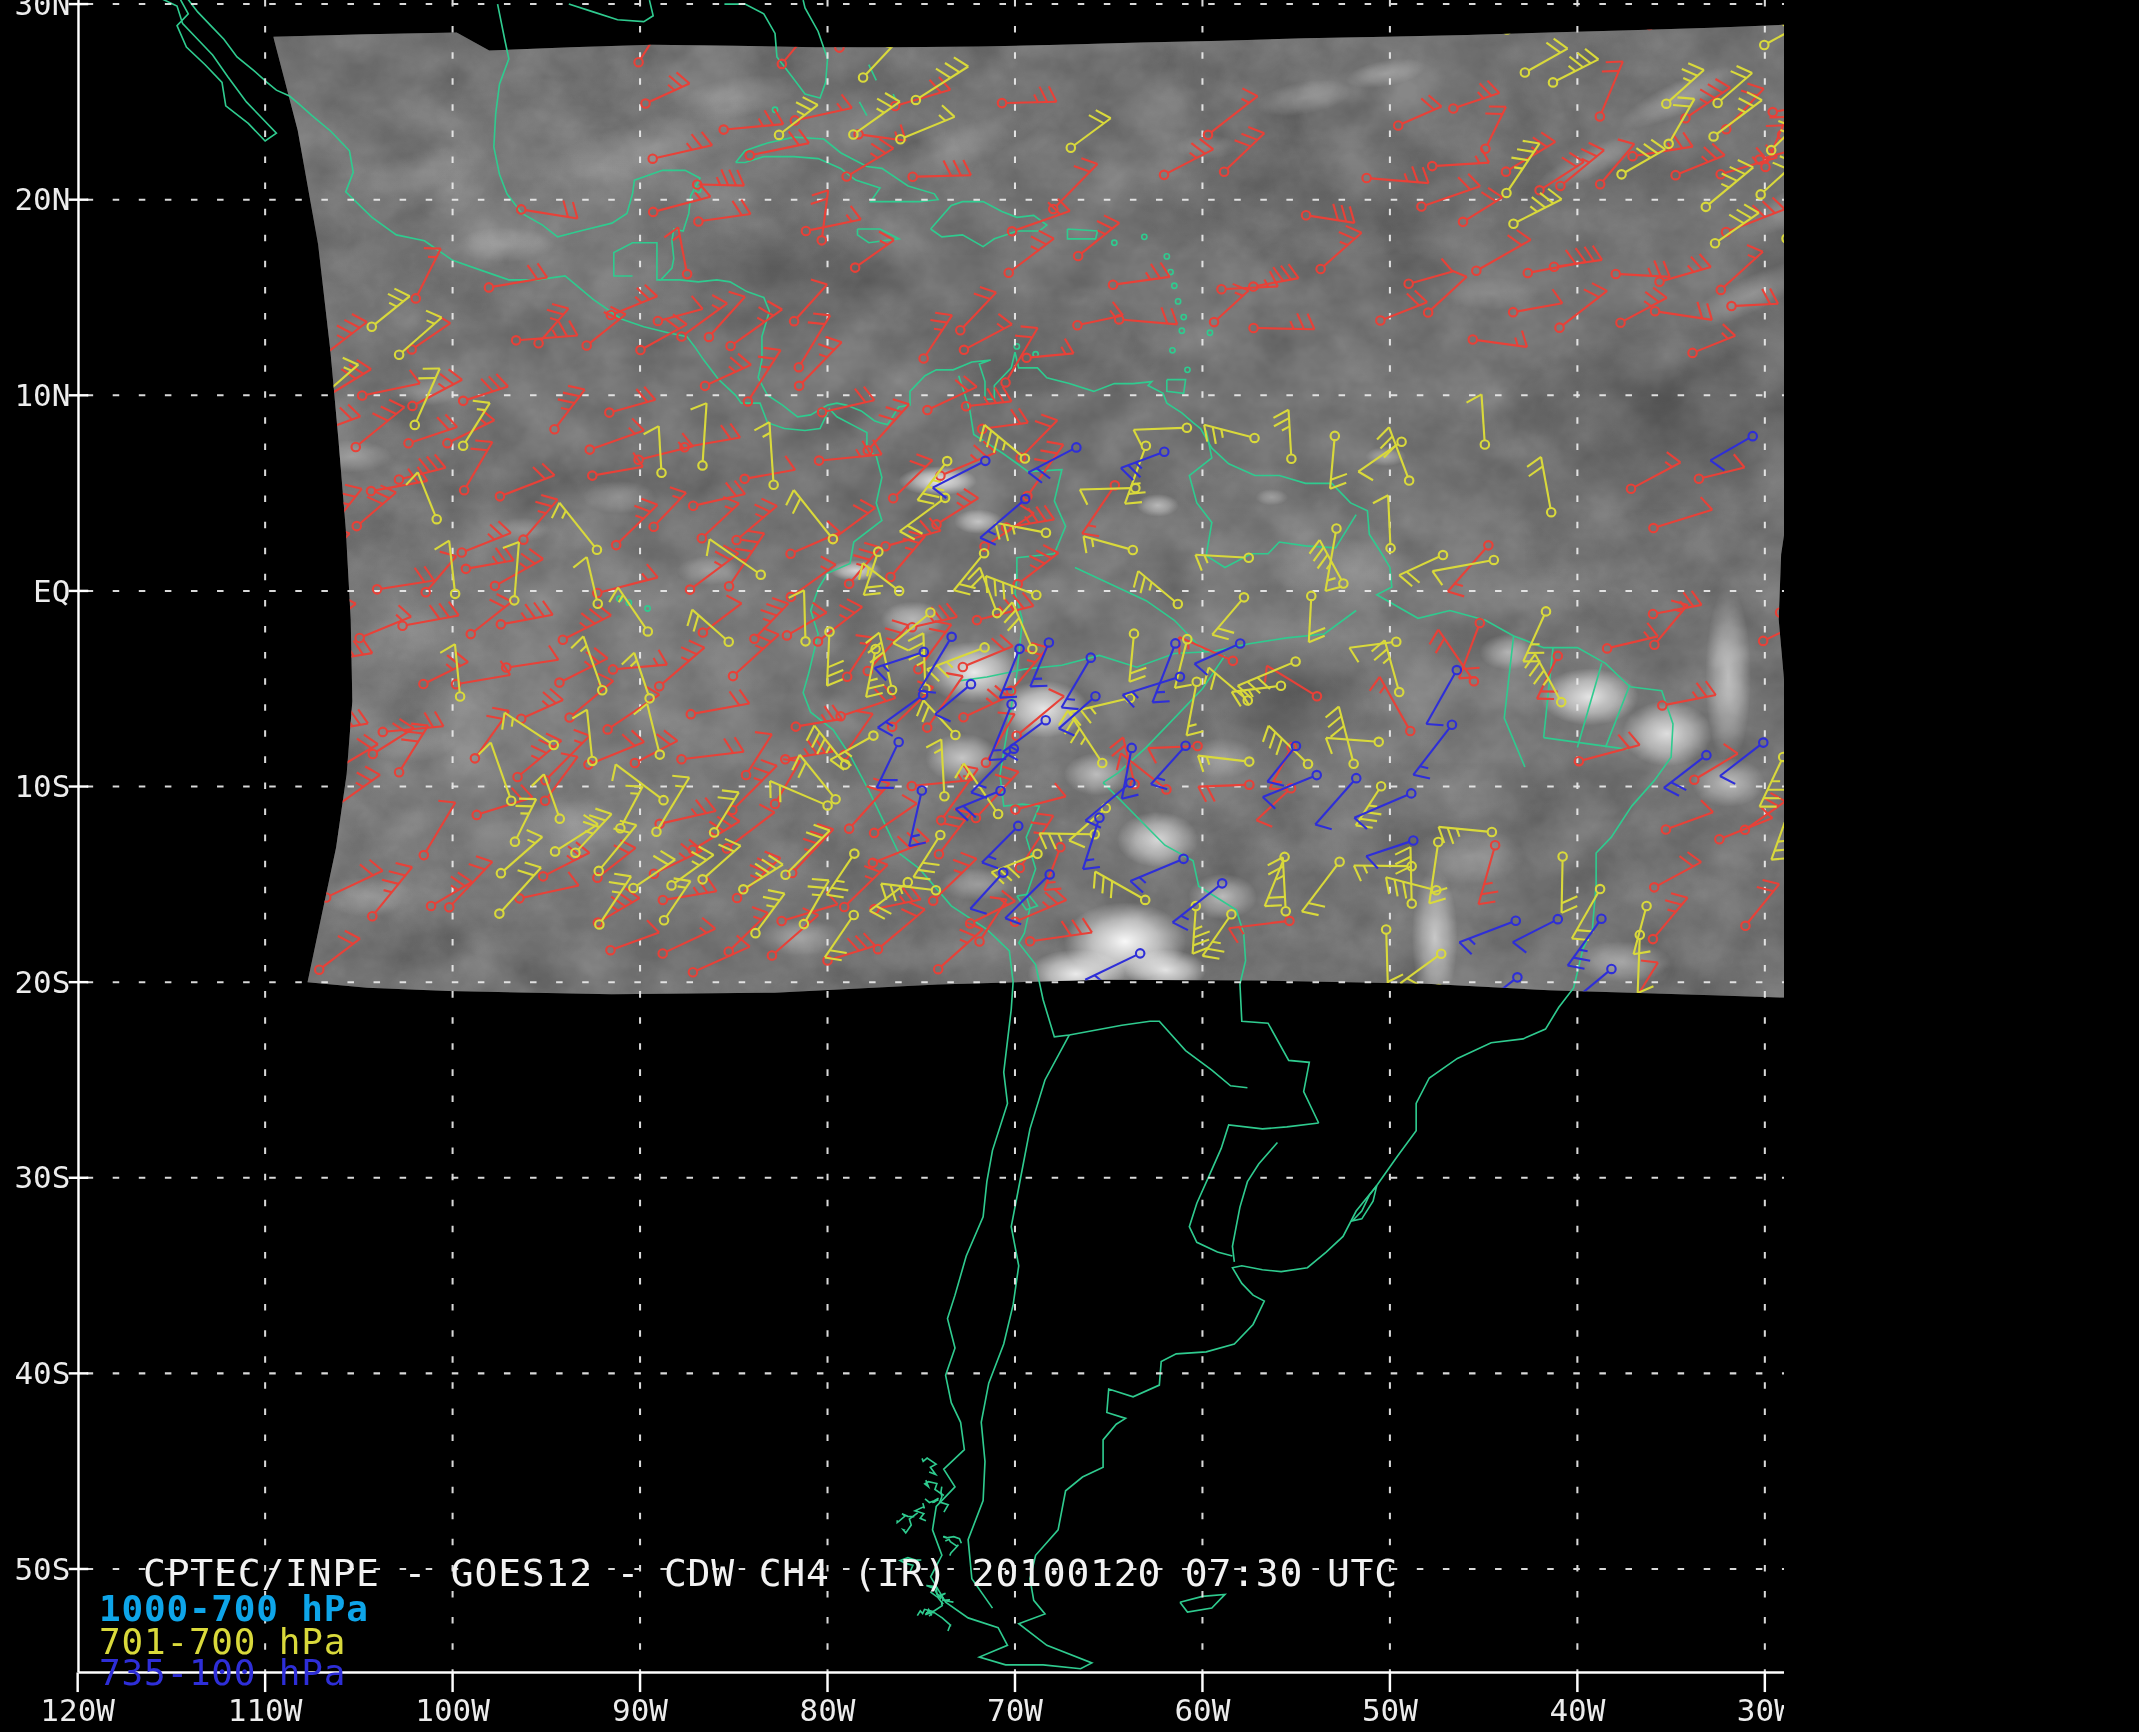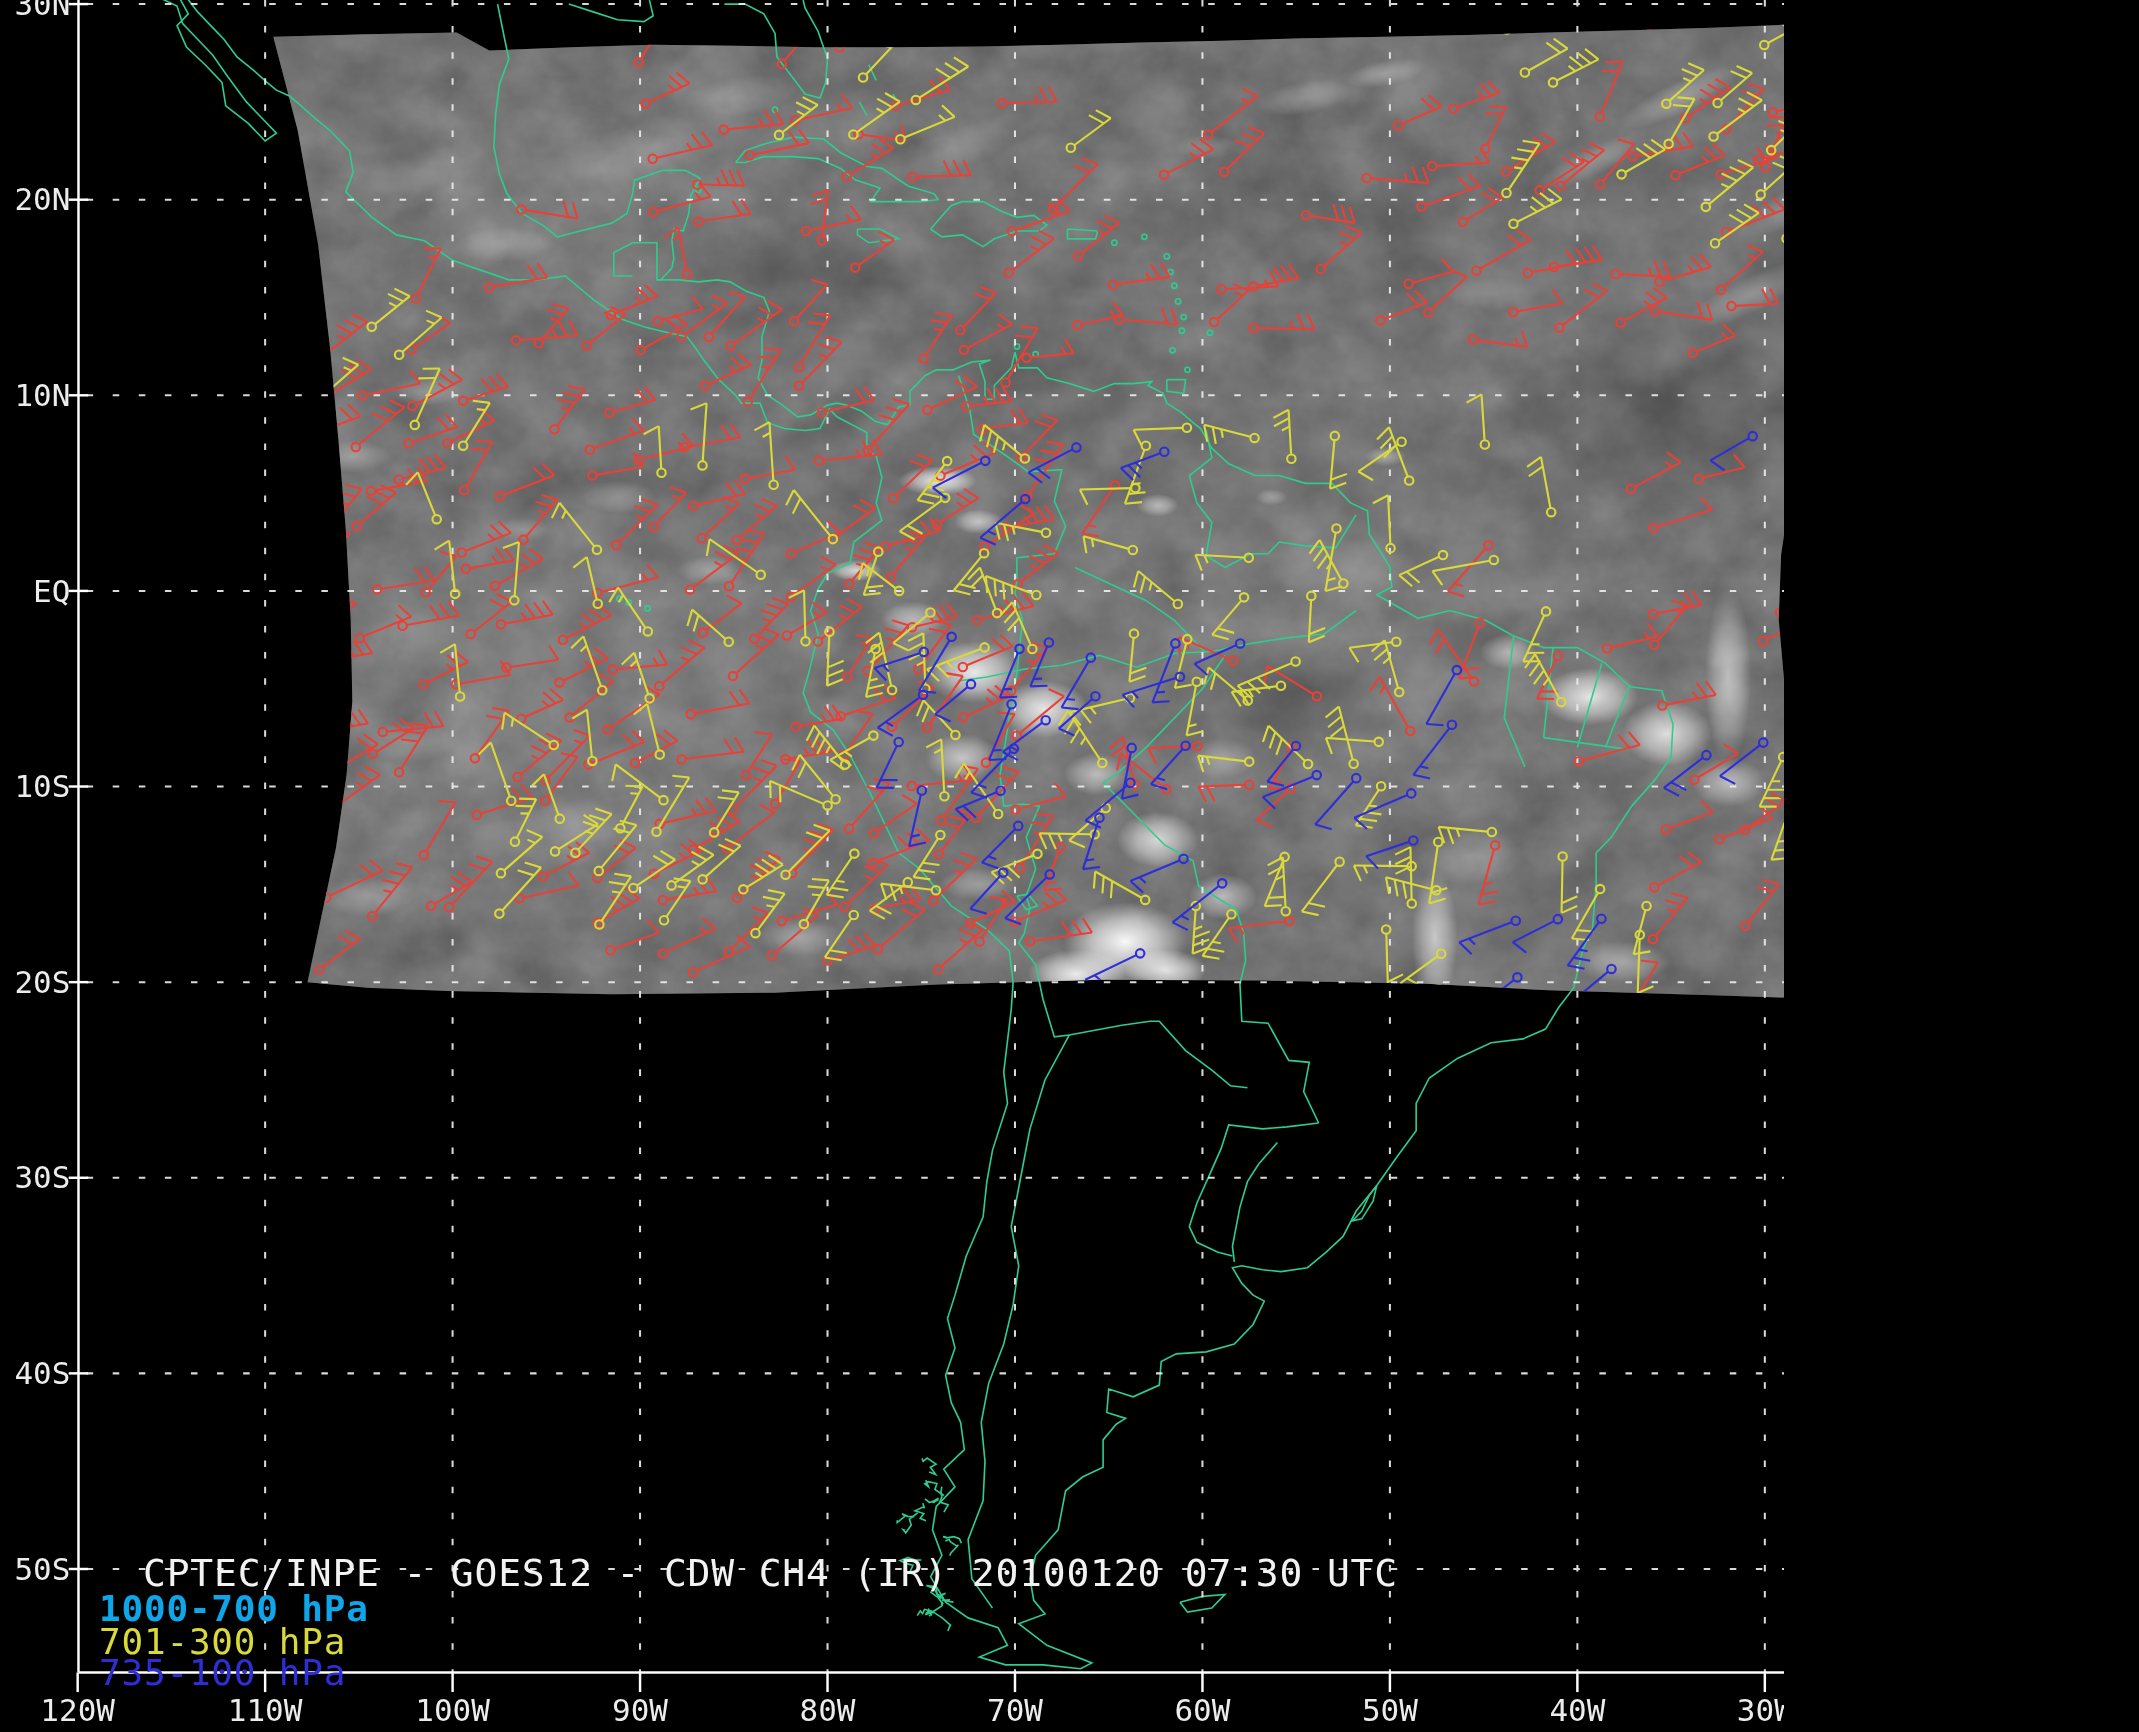--- a/index.html
+++ b/index.html
@@ -3662,19 +3662,19 @@
           <line x1="2625" y1="2052" x2="2625" y2="2076" stroke="#ffffff" stroke-width="3"></line>
           <text x="2625" y="2112" text-anchor="middle" font-size="38" fill="#ececec" font-family="DejaVu Sans Mono, monospace">10W</text>
         </g>
       </svg>
     </div>
   <div id="map-title" class="overlay-text">CPTEC/INPE - GOES12 - CDW CH4 (IR) 20100120 07:30 UTC</div>
   <div id="legend-low" class="legend-row">
     <span style="color: #0ea5e9; font-weight: bold;">1000-700 hPa</span>
   </div>
   <div id="legend-mid" class="legend-row">
-    <span style="color: rgb(217, 217, 59);">701-300 hPa</span>
+    <span style="color: rgb(217, 217, 59);">701-700 hPa</span>
   </div>
   <div id="legend-high" class="legend-row">
     <span style="color: rgb(46, 46, 216);">735-100 hPa</span>
   </div>
 </div>
 
 
 </body></html>

